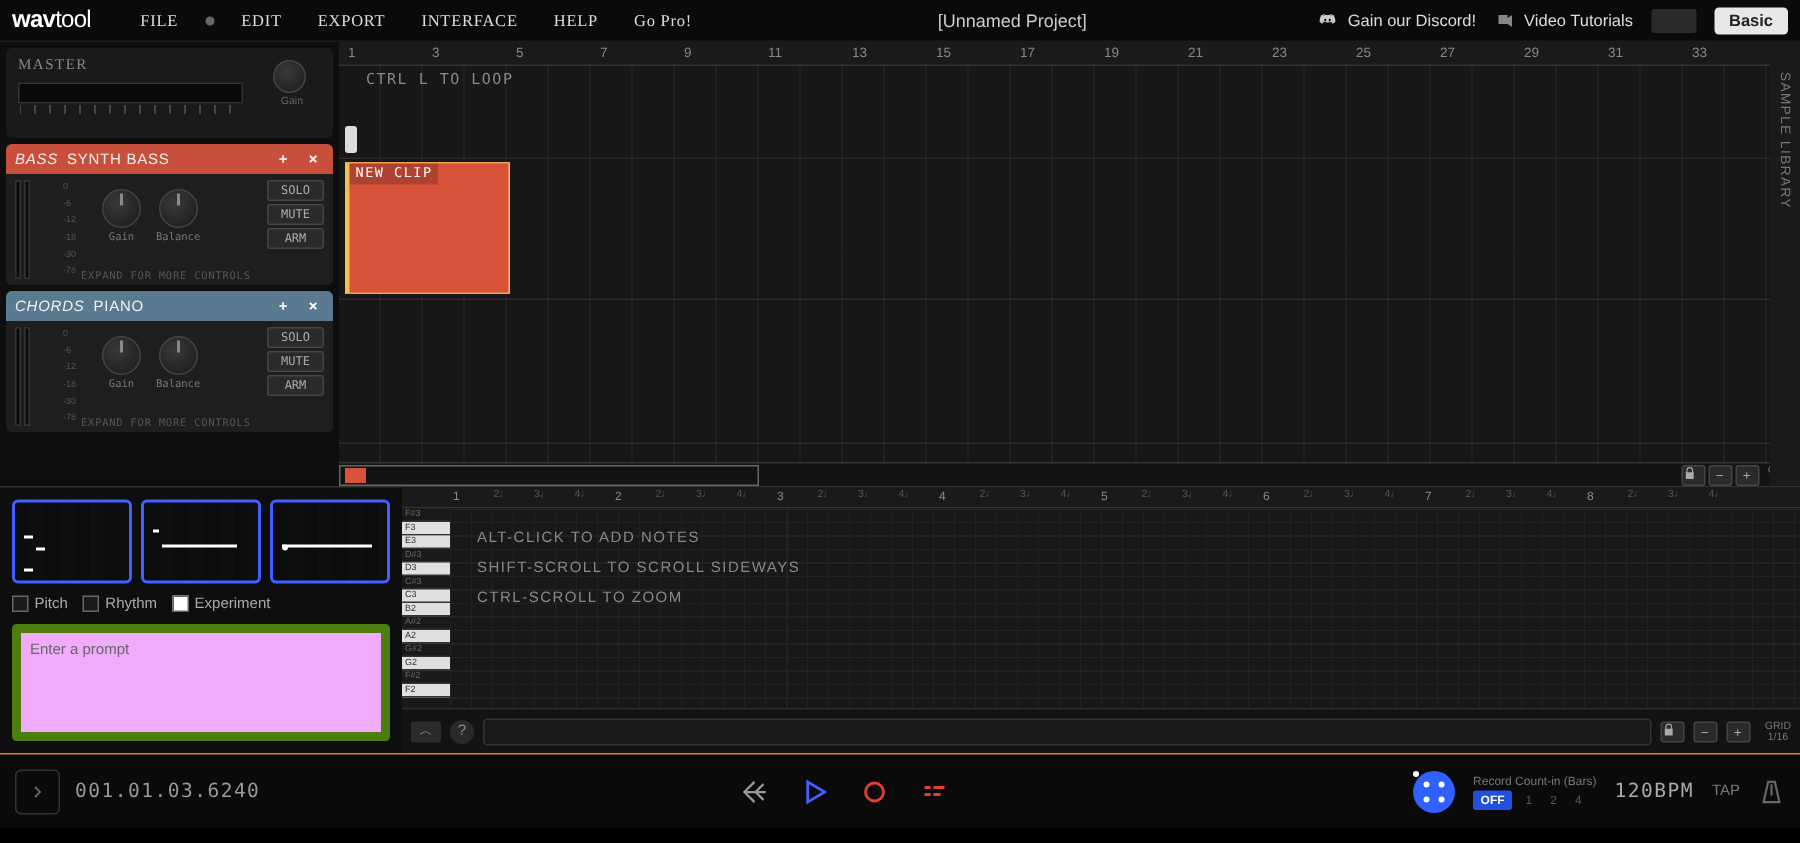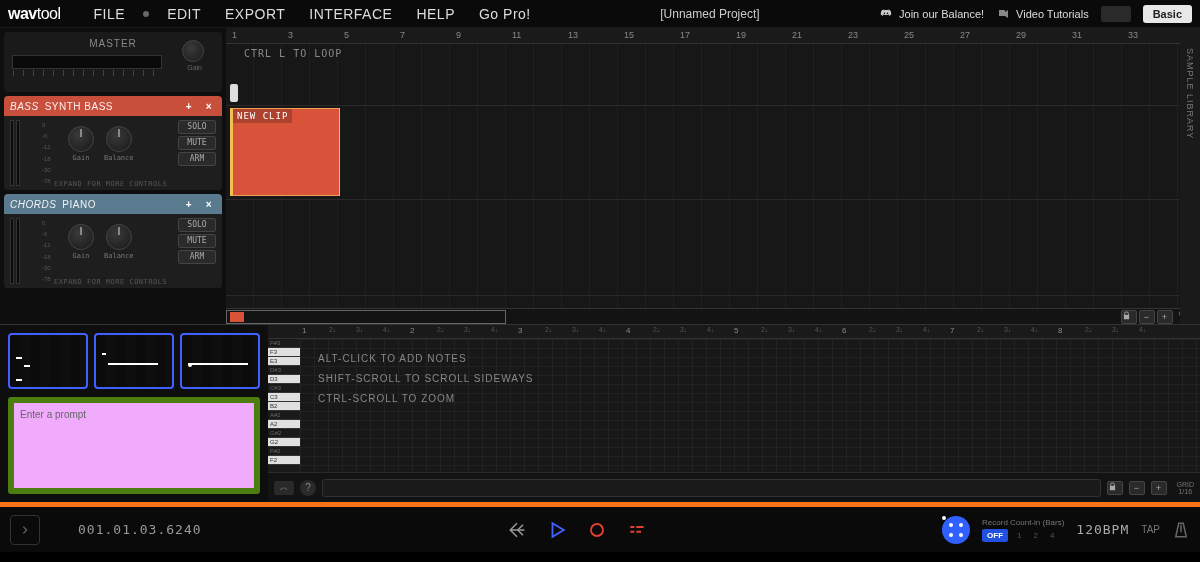--- a/index.html
+++ b/index.html
@@ -2,39 +2,39 @@
 <html><head>
 <meta charset="utf-8">
 <style>
 * { box-sizing: border-box; margin: 0; padding: 0; font-family: 'Segoe UI', Arial, sans-serif; }
 body { background: #000; color: #aaa; width: 1200px; height: 562px; overflow: hidden; font-size: 11px; position: relative; }
 
 
 .topbar { height: 28px; background: #0a0a0a; display: flex; align-items: center; padding: 0 8px; gap: 4px; border-bottom: 1px solid #1a1a1a; }
 .logo { font-weight: 700; font-size: 16px; color: #fff; letter-spacing: -0.5px; margin-right: 19px; }
 .logo .thin { font-weight: 300; }
-.menu-item { color: #ddd; padding: 4px 10px; font-size: 14px; letter-spacing: 0.5px; cursor: pointer; }
+.menu-item { color: #ddd; padding: 4px 10px; font-size: 11px; letter-spacing: 0.5px; cursor: pointer; font-family: Liberation Serif, serif; }
 .dot { width: 6px; height: 6px; background: #666; border-radius: 50%; margin: 0 4px; }
 .spacer { flex: 1; }
 .project-title { color: #ccc; font-size: 12px; }
 .top-right { display: flex; align-items: center; gap: 12px; }
 .discord { display: flex; align-items: center; gap: 6px; color: #ddd; font-size: 11px; cursor: pointer; }
 .basic-btn { background: #e8e8e8; color: #222; padding: 3px 10px; border-radius: 3px; font-size: 11px; font-weight: 600; cursor: pointer; }
 .user-badge { width: 30px; height: 16px; background: #2a2a2a; border-radius: 2px; }
 
 
 .main { display: flex; height: 296px; }
 .tracks-col { width: 226px; background: #0e0e0e; display: flex; flex-direction: column; gap: 4px; padding: 4px; }
 .timeline-col { flex: 1; background: #171717; position: relative; }
 .side-tab { position: absolute; right: 0; top: 28px; width: 20px; height: 296px; background: #1a1a1a; display: flex; align-items: flex-start; justify-content: center; padding-top: 20px; }
 .side-tab-text { writing-mode: vertical-rl; color: #777; font-size: 9px; letter-spacing: 1px; }
 
 
 .master { background: #1a1a1a; border-radius: 4px; padding: 6px 8px; height: 60px; position: relative; }
-.master-title { color: #888; font-size: 10px; letter-spacing: 1px; font-family: Liberation Sans, sans-serif; text-align: center; }
+.master-title { color: #888; font-size: 10px; letter-spacing: 1px; font-family: Liberation Serif, serif; }
 .master-meter { width: 150px; height: 14px; background: #0a0a0a; border: 1px solid #333; margin-top: 6px; position: relative; }
 .master-meter::after { content: ''; position: absolute; bottom: -8px; left: 0; right: 0; height: 6px; background: repeating-linear-gradient(90deg, #444 0, #444 1px, transparent 1px, transparent 10px); }
 .knob-sm { position: absolute; right: 18px; top: 8px; width: 22px; height: 22px; border-radius: 50%; background: radial-gradient(circle at 40% 35%, #3a3a3a, #1a1a1a); border: 1px solid #444; }
 .knob-label-sm { position: absolute; right: 20px; top: 32px; font-size: 7px; color: #666; }
 
 
 .track { border-radius: 4px; overflow: hidden; background: #1e1e1e; }
 .track-header { height: 20px; display: flex; align-items: center; padding: 0 6px; font-family: monospace; font-size: 10px; letter-spacing: 0.5px; gap: 6px; }
 .track-header.bass { background: #c94f3d; color: #fff; }
 .track-header.chords { background: #5a7a8f; color: #fff; }
@@ -95,21 +95,21 @@
 .pkey.w { background: #e0e0e0; color: #333; }
 .pkey.b { background: #1a1a1a; }
 .roll-grid { position: absolute; left: 32px; right: 0; top: 14px; bottom: 30px; background: #181818; background-image: repeating-linear-gradient(90deg, #222 0, #222 1px, transparent 1px, transparent 14px), repeating-linear-gradient(#222 0, #222 1px, transparent 1px, transparent 9px); }
 .roll-hints { position: absolute; left: 50px; top: 24px; font-family: monospace; font-size: 10px; color: #888; letter-spacing: 1px; line-height: 2; }
 .roll-bottom { position: absolute; bottom: 0; left: 0; right: 0; height: 30px; display: flex; align-items: center; gap: 6px; padding: 0 6px; background: #131313; border-top: 1px solid #2a2a2a; }
 .expand-up { width: 20px; height: 14px; background: #2a2a2a; color: #888; text-align: center; line-height: 12px; border-radius: 2px; cursor: pointer; font-size: 9px; }
 .help-q { width: 16px; height: 16px; border-radius: 50%; background: #2a2a2a; color: #888; text-align: center; line-height: 16px; font-size: 10px; cursor: pointer; }
 .roll-input { flex: 1; height: 18px; background: #1a1a1a; border: 1px solid #333; border-radius: 3px; }
 
 
-.transport { height: 50px; background: #0a0a0a; border-top: 5px solid #f97316; display: flex; align-items: center; padding: 0 10px; gap: 28px; }
+.transport { height: 50px; background: #0a0a0a; border-top: 1px solid #f97316; display: flex; align-items: center; padding: 0 10px; gap: 0; }
 .t-btn-sq { width: 30px; height: 30px; border: 1px solid #333; border-radius: 4px; display: flex; align-items: center; justify-content: center; color: #666; cursor: pointer; font-size: 12px; }
 .t-readout { font-family: monospace; font-size: 13px; color: #999; letter-spacing: 1px; padding: 6px 10px; }
 .t-center { flex: 1; display: flex; justify-content: center; gap: 18px; align-items: center; }
 .t-icon { width: 22px; height: 22px; cursor: pointer; display: flex; align-items: center; justify-content: center; }
 .t-right { display: flex; align-items: center; gap: 12px; }
 .dice { width: 28px; height: 28px; border-radius: 50%; background: #3060ff; position: relative; cursor: pointer; }
 .dice::before, .dice::after { content: ''; position: absolute; width: 4px; height: 4px; background: #fff; border-radius: 50%; }
 .dice::before { top: 7px; left: 7px; box-shadow: 10px 0 #fff, 0 10px #fff, 10px 10px #fff; }
 .count-in { display: flex; flex-direction: column; gap: 2px; font-size: 8px; color: #777; }
 .count-row { display: flex; gap: 6px; align-items: center; }
@@ -134,21 +134,21 @@
   <span class="menu-item">HELP</span>
   <span class="menu-item">Go Pro!</span>
   <span class="spacer"></span>
   <span class="project-title">[Unnamed Project]</span>
   <span class="spacer"></span>
   <div class="top-right">
     <span class="discord">
       <svg width="14" height="12" viewBox="0 0 24 24">
           <path fill="#ccc" d="M20 4c-1.5-.7-3-.9-4.5-1l-.3.6c1.6.4 3 1 4.3 1.9-2-.9-4-1.5-7.5-1.5s-5.5.6-7.5 1.5c1.3-.9 2.7-1.5 4.3-1.9L8.5 3C7 3.1 5.5 3.3 4 4c-2 3-2.5 6-2.5 9 1.5 1.7 4 2.5 4 2.5l1-1.5c-.7-.2-1.5-.6-2.2-1.2.2.1 2 1.2 7.7 1.2s7.5-1.1 7.7-1.2c-.7.6-1.5 1-2.2 1.2l1 1.5s2.5-.8 4-2.5c0-3-.5-6-2.5-9zM9 12.5c-.8 0-1.5-.8-1.5-1.7S8.2 9 9 9s1.5.8 1.5 1.8-.7 1.7-1.5 1.7zm6 0c-.8 0-1.5-.8-1.5-1.7S14.2 9 15 9s1.5.8 1.5 1.8-.7 1.7-1.5 1.7z"></path>
         </svg>
-      <span>Join our Balance!</span>
+      <span>Gain our Discord!</span>
     </span>
     <span class="discord">
       <svg width="14" height="12" viewBox="0 0 24 24">
           <path fill="#888" d="M4 4h12v12H4z M16 8l6-4v16l-6-4z"></path>
         </svg>
       <span>Video Tutorials</span>
     </span>
     <span class="user-badge"></span>
     <span class="basic-btn">Basic</span>
   </div>
@@ -307,20 +307,34 @@
           <div class="n" style="top:44px;left:6px;width:6px"></div>
       </div>
       <div class="suggest-tile">
         <div class="n" style="top:18px;left:6px;width:4px"></div>
           <div class="n" style="top:28px;left:12px;width:50px"></div>
       </div>
       <div class="suggest-tile">
         <div class="n" style="top:28px;left:6px;width:60px"></div>
           <div class="n" style="top:28px;left:6px;width:4px;height:4px;border-radius:50%"></div>
       </div>
+    </div>
+    <div class="check-row">
+      <label class="chk">
+          <span class="chk-box"></span>
+          <span>Pitch</span>
+        </label>
+      <label class="chk">
+          <span class="chk-box"></span>
+          <span>Rhythm</span>
+        </label>
+      <label class="chk">
+          <span class="chk-box on"></span>
+          <span>Experiment</span>
+        </label>
     </div>
     <div class="prompt-box">Enter a prompt</div>
   </div>
 
   <div class="roll-col">
     <div class="roll-ruler" id="roll-ruler">
         <span class="m" style="left: 34px;">1</span>
         <span class="b" style="left: 61px;">2♩</span>
         <span class="b" style="left: 88px;">3♩</span>
         <span class="b" style="left: 115px;">4♩</span>

